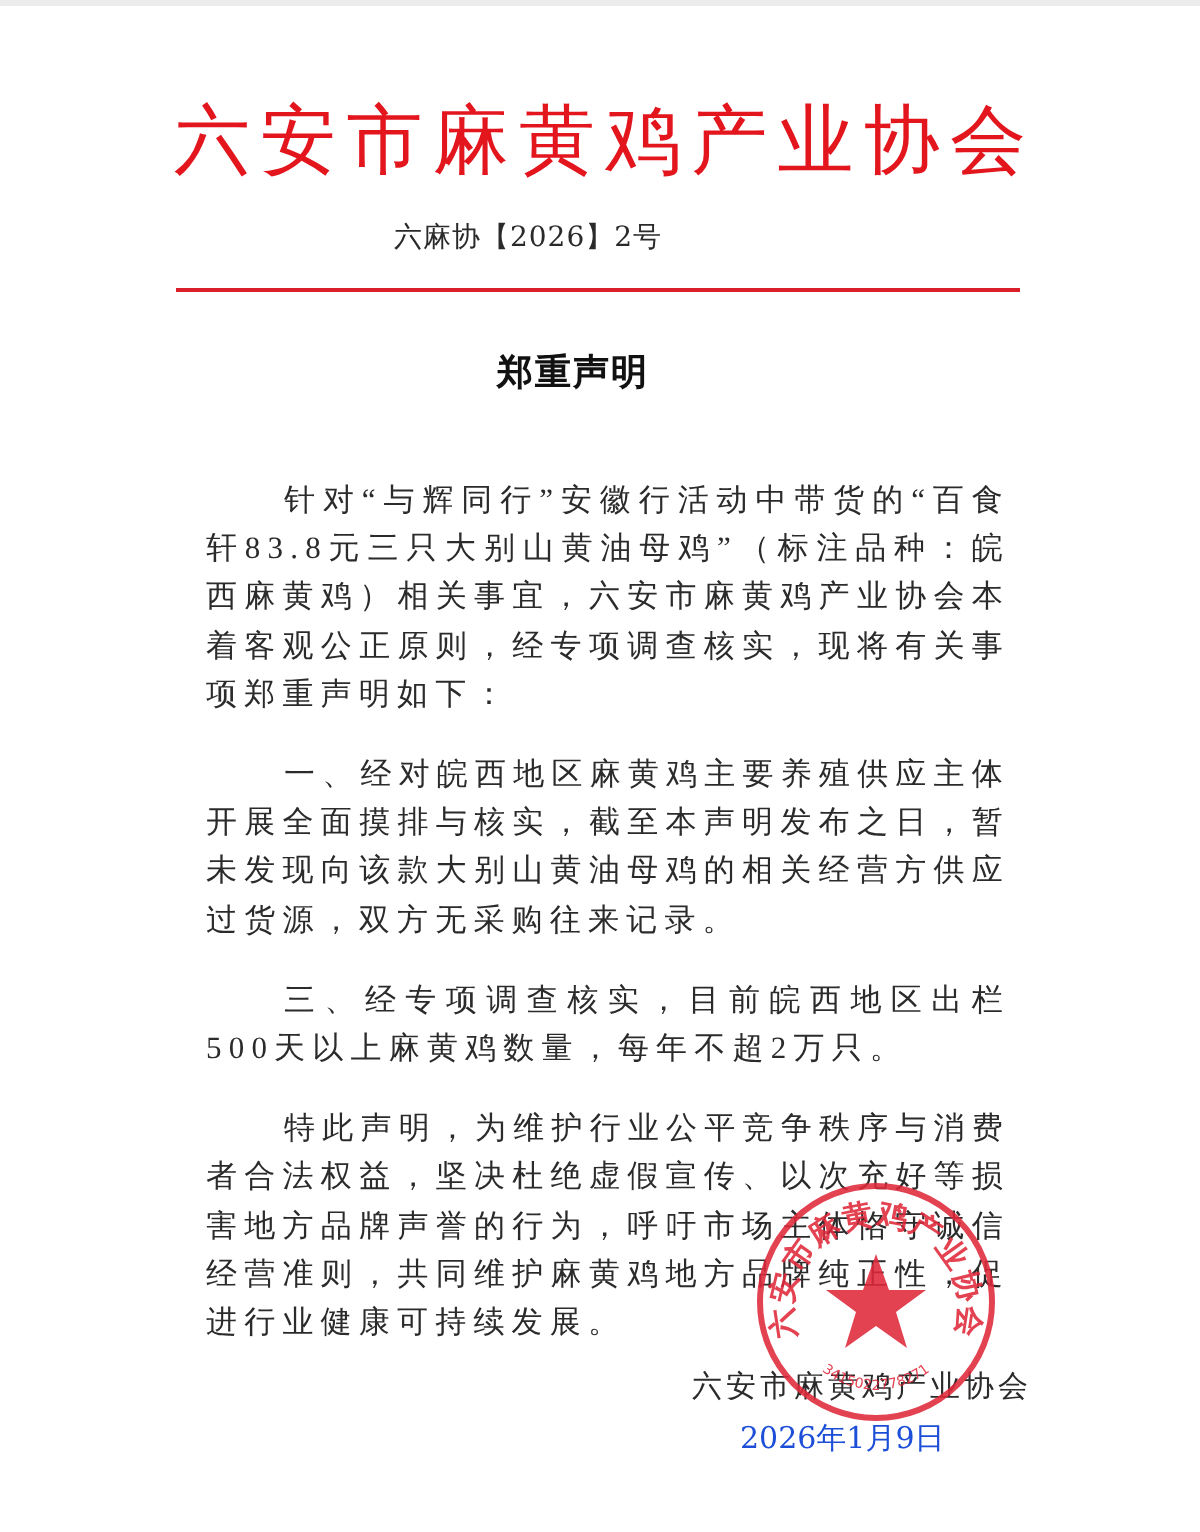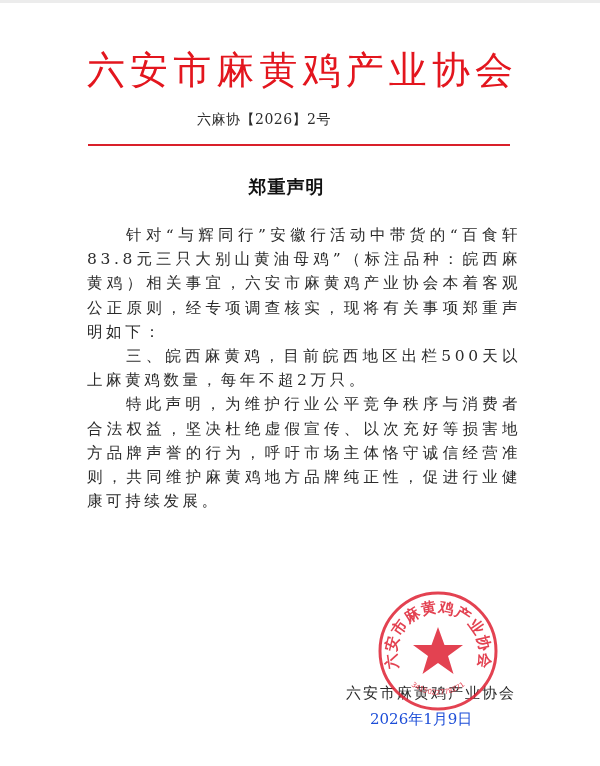--- a/index.html
+++ b/index.html
@@ -81,23 +81,24 @@
       position: absolute;
       left: 87px;
       top: 220px;
       width: 434px;
       font-size: 15.5px;
       line-height: 24.2px;
       letter-spacing: 3.6px;
       color: #2b2b2b;
     }
     .body-text p {
-      margin: 0;
+      margin: 16px;
       text-indent: 39px;
       text-align: justify;
+      font-family: Liberation Serif, serif;
     }
     .signature {
       position: absolute;
       left: 346px;
       top: 680px;
       font-size: 15px;
       line-height: 20px;
       letter-spacing: 2px;
       color: #2b2b2b;
     }
@@ -140,21 +141,22 @@
   </div>
 
   <div class="doc-number">六麻协【2026】2号</div>
 
   <div class="red-rule"></div>
 
   <div class="doc-title">郑重声明</div>
 
   <div class="body-text">
     <p>针对“与辉同行”安徽行活动中带货的“百食轩83.8元三只大别山黄油母鸡”（标注品种：皖西麻黄鸡）相关事宜，六安市麻黄鸡产业协会本着客观公正原则，经专项调查核实，现将有关事项郑重声明如下：</p>
-    <p>三、皖西麻黄鸡，目前皖西地区出栏500天以上麻黄鸡数量，每年不超2万只。</p>
+    <p>一、经对皖西地区麻黄鸡主要养殖供应主体开展全面摸排与核实，截至本声明发布之日，暂未发现向该款大别山黄油母鸡的相关经营方供应过货源，双方无采购往来记录。</p>
+    <p>三、经专项调查核实，目前皖西地区出栏500天以上麻黄鸡数量，每年不超2万只。</p>
     <p>特此声明，为维护行业公平竞争秩序与消费者合法权益，坚决杜绝虚假宣传、以次充好等损害地方品牌声誉的行为，呼吁市场主体恪守诚信经营准则，共同维护麻黄鸡地方品牌纯正性，促进行业健康可持续发展。</p>
   </div>
 
   <div class="signature">六安市麻黄鸡产业协会</div>
   <div class="date">2026年1月9日</div>
 
   <div class="stamp">
     <svg width="124" height="124" viewBox="0 0 124 124">
       <defs>
         <path id="arcTop" d="M 22 78 A 42 42 0 1 1 102 78"></path>

